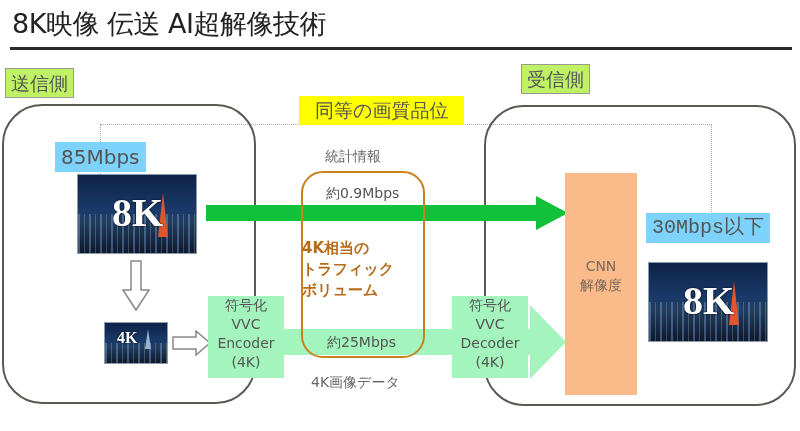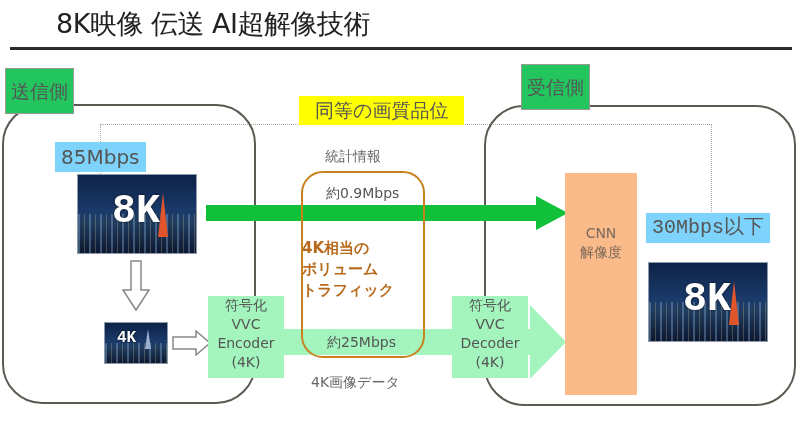--- a/index.html
+++ b/index.html
@@ -1,34 +1,34 @@
 <!DOCTYPE html>
 <html><head>
 <meta charset="utf-8">
 <style>
   html,body{margin:0;padding:0;background:#ffffff;}
   body{width:800px;height:431px;position:relative;overflow:hidden;font-family:"DejaVu Sans","Liberation Sans",sans-serif;color:#333;}
   .abs{position:absolute;}
-  #title{left:12px;top:6px;font-size:27px;color:#222;white-space:nowrap;letter-spacing:-0.5px;margin-left:44px;}
+  #title{left:12px;top:6px;font-size:27px;color:#222;white-space:nowrap;letter-spacing:-0.5px;}
   #title-rule{left:10px;top:47px;width:782px;height:3px;background:#2b2b2b;}
-  .side-label{font-size:19px;color:#555;border:1px solid #9a9a90;background:#22c55e;padding:8px 5px;height:28px;line-height:28px;white-space:nowrap;}
+  .side-label{font-size:19px;color:#555;border:1px solid #9a9a90;background:#bef264;padding:0 5px;height:28px;line-height:28px;white-space:nowrap;}
   #sender-label{left:5px;top:68px;}
   #receiver-label{left:521px;top:64px;}
   .panel{border:2px solid #5a5a52;border-radius:40px;box-sizing:border-box;}
   #sender-panel{left:2px;top:104px;width:254px;height:300px;}
   #receiver-panel{left:484px;top:105px;width:312px;height:301px;}
   #dotted-conn{left:100px;top:124px;width:612px;height:96px;border-top:1px dotted #aaa;border-left:1px dotted #aaa;border-right:1px dotted #aaa;box-sizing:border-box;}
   #quality-label{left:299px;top:96px;background:#ffff00;color:#555;font-size:19px;padding:0 16px;height:29px;line-height:29px;white-space:nowrap;}
   .rate-tag{background:#7dd3fc;color:#555;font-size:20px;height:30px;line-height:30px;padding:0 6px;white-space:nowrap;}
   #send-rate{left:55px;top:142px;}
   #recv-rate{left:646px;top:213px;font-family:Liberation Mono, monospace;}
   .img8k{background:linear-gradient(180deg,#0d2247 0%,#1a3a6a 45%,#213d60 60%,#0d1830 100%);border:1px solid #8c9aaa;box-sizing:border-box;overflow:hidden;}
   .img8k::before{content:"";position:absolute;left:0;right:0;bottom:0;height:50%;background:repeating-linear-gradient(90deg,rgba(150,190,230,0.35) 0 2px,transparent 2px 6px,rgba(220,220,160,0.25) 6px 7px,transparent 7px 11px);}
   .tower{position:absolute;width:0;height:0;border-left:5px solid transparent;border-right:5px solid transparent;border-bottom:44px solid #e0552b;}
-  .img-text{position:absolute;color:#fff;font-weight:bold;font-family:Liberation Mono, monospace;text-shadow:0 0 2px #000;}
+  .img-text{position:absolute;color:#fff;font-weight:bold;font-family:Liberation Serif, serif;text-shadow:0 0 2px #000;}
   #send-8k{left:77px;top:174px;width:120px;height:80px;}
   #send-8k .tower{left:80px;top:18px;}
   #send-8k .img-text{left:34px;top:14px;font-size:40px;}
   #recv-8k{left:648px;top:262px;width:120px;height:80px;}
   #recv-8k .tower{left:80px;top:18px;}
   #recv-8k .img-text{left:34px;top:14px;font-size:40px;}
   #img-4k{left:104px;top:322px;width:64px;height:42px;}
   #img-4k .tower{left:40px;top:6px;border-left:3px solid transparent;border-right:3px solid transparent;border-bottom:20px solid #9ab0d0;}
   #img-4k .img-text{left:12px;top:6px;font-size:16px;}
   #down-arrow{left:121px;top:260px;}
@@ -36,21 +36,21 @@
   #stats-label{left:325px;top:148px;font-size:14px;color:#666;white-space:nowrap;}
   #traffic-box{left:301px;top:171px;width:124px;height:187px;border:2px solid #c8821e;border-radius:22px;box-sizing:border-box;}
   #rate-09{left:326px;top:185px;font-size:14px;color:#555;white-space:nowrap;}
   #traffic-text{left:302px;top:238px;width:122px;text-align:left;font-size:15px;line-height:21px;color:#b86a1c;font-weight:bold;}
   #green-arrow{left:206px;top:196px;}
   #lightgreen-band{left:208px;top:305px;width:360px;height:74px;}
   #enc-box{left:208px;top:296px;width:76px;height:82px;background:#a3f5bd;color:#555;font-size:14px;line-height:19px;text-align:center;}
   #dec-box{left:452px;top:296px;width:76px;height:82px;background:#a3f5bd;color:#555;font-size:14px;line-height:19px;text-align:center;}
   #rate-25{left:327px;top:334px;font-size:14px;color:#555;white-space:nowrap;}
   #data-label{left:311px;top:374px;font-size:14px;color:#666;white-space:nowrap;}
-  #cnn-box{left:565px;top:173px;width:72px;height:222px;background:#fbba8a;color:#7a6a5a;font-size:14px;line-height:19px;text-align:center;box-sizing:border-box;padding-top:51px;}
+  #cnn-box{left:565px;top:173px;width:72px;height:222px;background:#fbba8a;color:#7a6a5a;font-size:14px;line-height:19px;text-align:center;box-sizing:border-box;padding-top:84px;}
   .enc-line{display:block;}
 </style>
 </head>
 <body>
 
 <div id="title" class="abs">8K映像 伝送 AI超解像技術</div>
 <div id="title-rule" class="abs"></div>
 
 <div id="dotted-conn" class="abs"></div>
 
@@ -89,22 +89,22 @@
 
 <svg id="lightgreen-band" class="abs" width="360" height="74">
   <polygon points="0,24 322,24 322,0 358,37 322,74 322,50 0,50" fill="#a3f5bd"></polygon>
 </svg>
 
 <div id="stats-label" class="abs">統計情報</div>
 <div id="traffic-box" class="abs"></div>
 <div id="rate-09" class="abs">約0.9Mbps</div>
 <div id="traffic-text" class="abs">
   <span class="enc-line">4K相当の</span>
+  <span class="enc-line">トラフィック</span>
   <span class="enc-line">ボリューム</span>
-  <span class="enc-line">トラフィック</span>
 </div>
 
 <div id="enc-box" class="abs">
   <span class="enc-line">符号化</span>
   <span class="enc-line">VVC</span>
   <span class="enc-line">Encoder</span>
   <span class="enc-line">(4K)</span>
 </div>
 
 <div id="rate-25" class="abs">約25Mbps</div>

